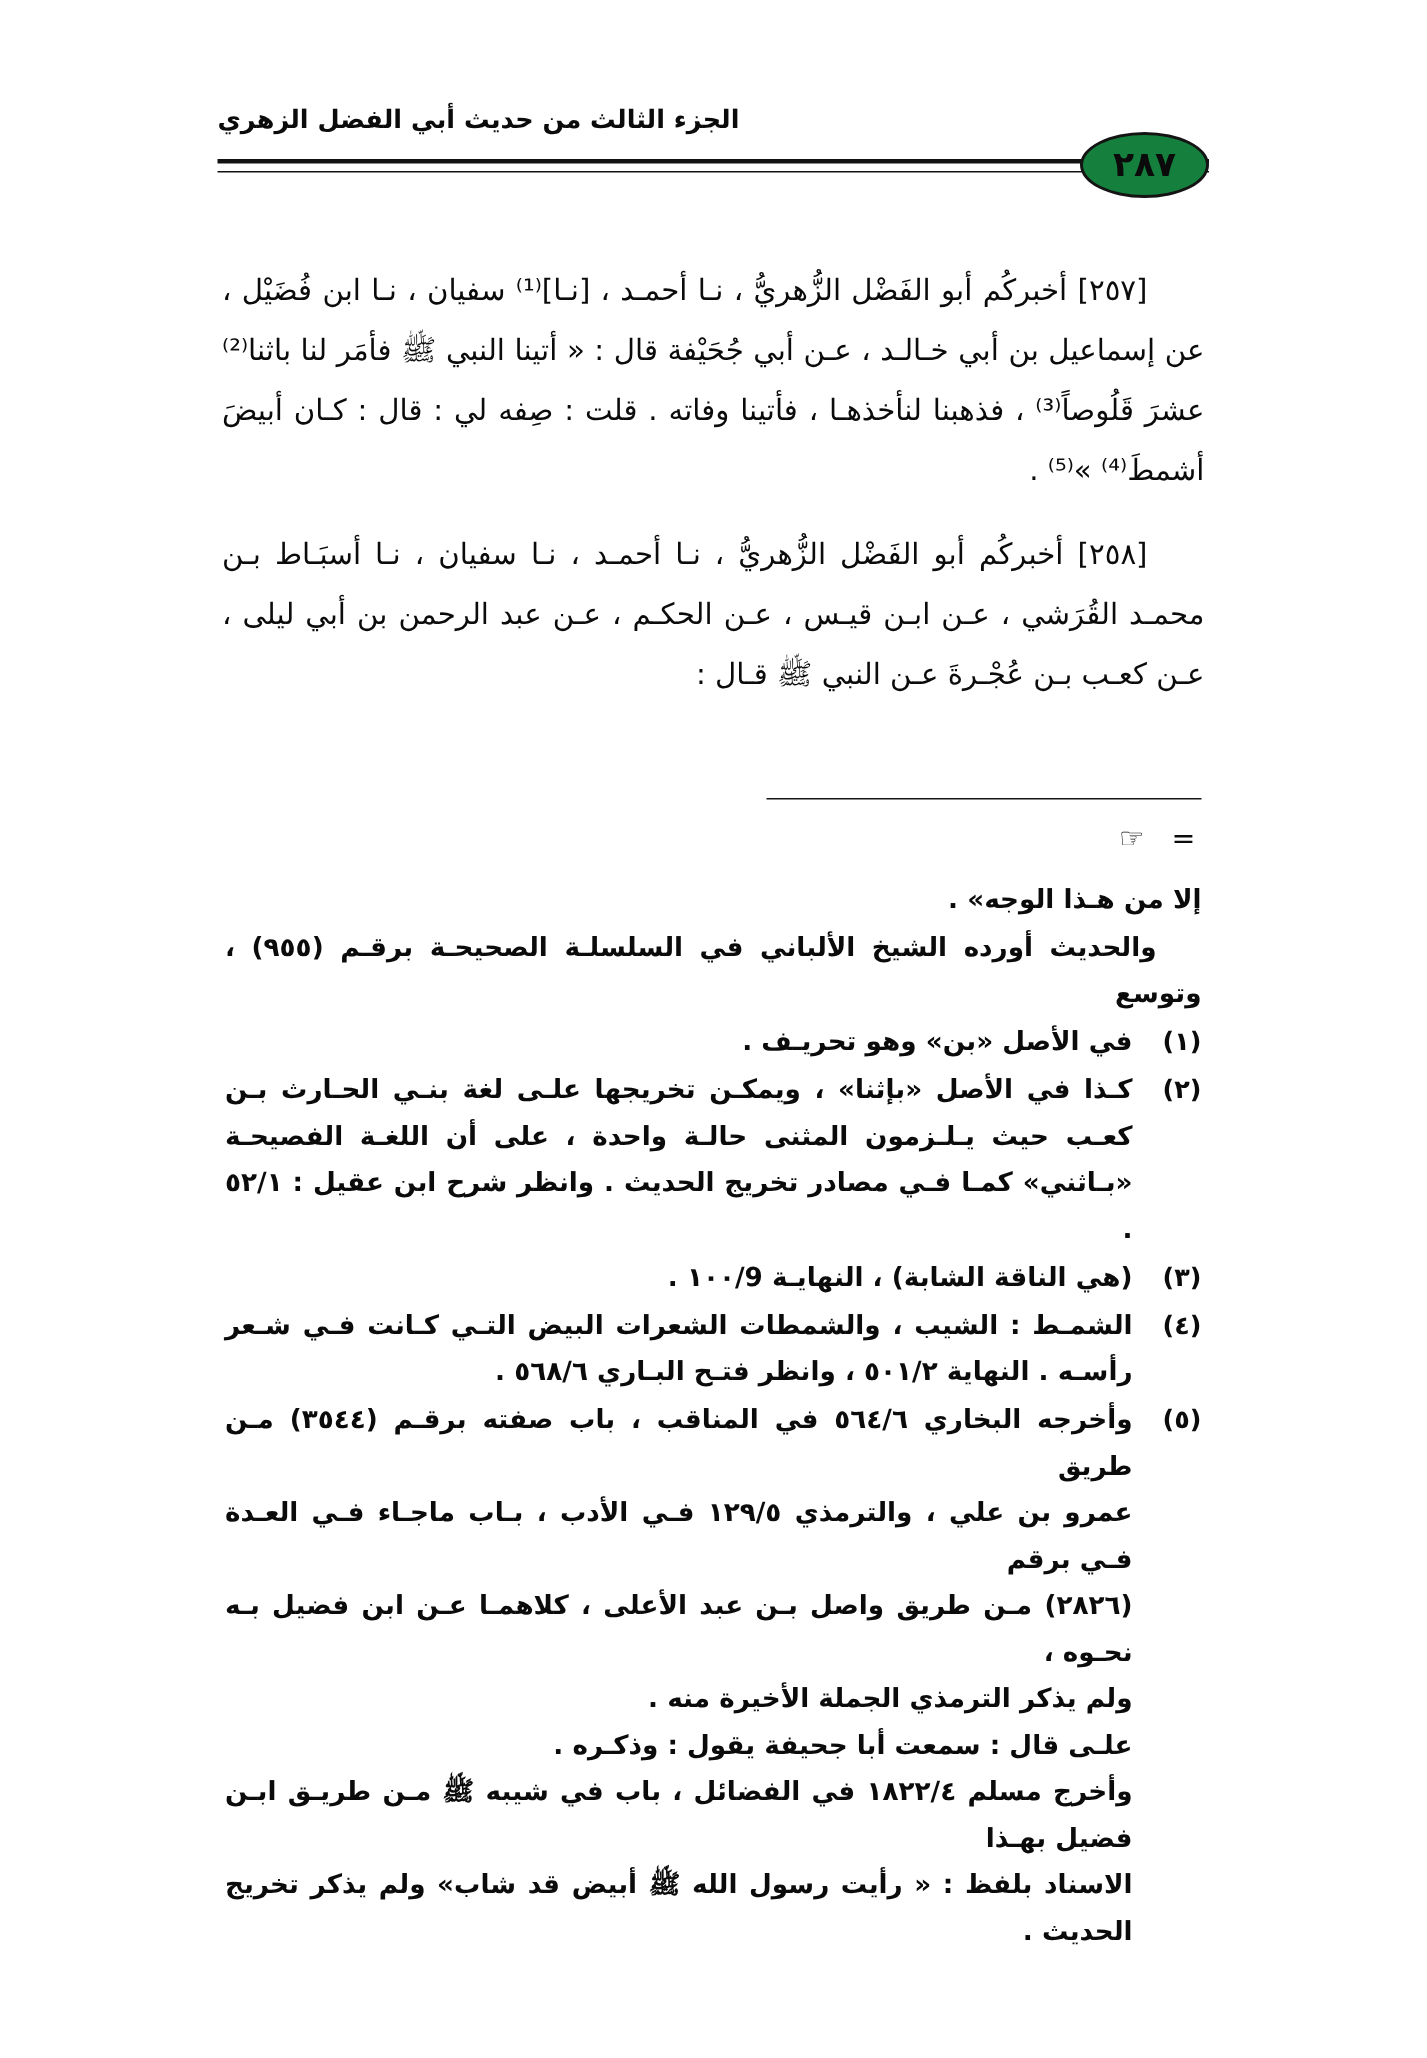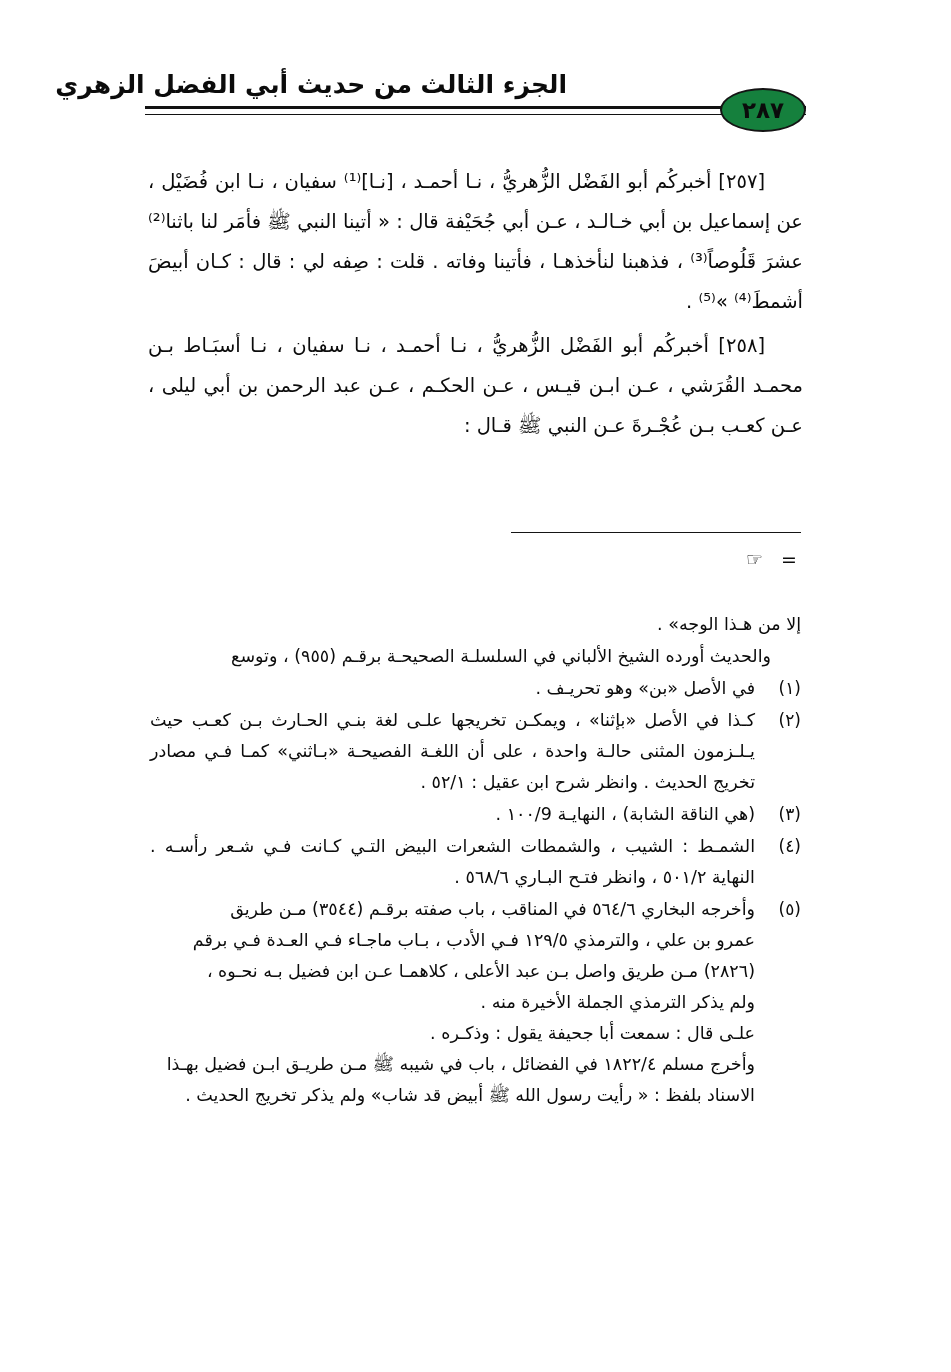--- a/index.html
+++ b/index.html
@@ -42,25 +42,25 @@
     content: "";
     position: absolute;
     top: 5px;
     right: 0;
     left: 0;
     border-top: 1px solid #121212;
   }
   .header-title {
     position: absolute;
     top: -8px;
-    right: 239px;
+    right: 268px;
     left: 0;
     text-align: left;
     font-family: "DejaVu Sans", "Liberation Sans", sans-serif;
-    font-size: 25px;
+    font-size: 17px;
     font-weight: bold;
     letter-spacing: -1px;
     color: #0b0b0b;
     white-space: nowrap;
   }
   .page-number-badge {
     position: absolute;
     top: 10px;
     right: 0;
     width: 86px;
@@ -85,21 +85,21 @@
     position: absolute;
     top: 158px;
     right: 148px;
     left: 148px;
     font-size: 19.5px;
     line-height: 40px;
     text-align: justify;
     text-justify: inter-word;
   }
   .para {
-    margin: 4px 0 4px 0;
+    margin: 16px 0 4px 0;
     text-indent: 0;
   }
   .para.indented {
     text-indent: 38px;
   }
 
   
   .footnote-rule {
     position: absolute;
     top: 532px;
@@ -112,26 +112,27 @@
     top: 548px;
     right: 148px;
     font-size: 19px;
     letter-spacing: 6px;
     direction: rtl;
   }
 
   
   .footnotes {
     position: absolute;
-    top: 609px;
+    top: 585px;
     right: 150px;
     left: 150px;
     font-size: 17.5px;
     line-height: 31px;
     text-align: justify;
+    font-weight: bold;
   }
   .fn {
     display: flex;
     flex-direction: row;
     margin-bottom: 1px;
   }
   .fn-marker {
     flex: 0 0 auto;
     width: 40px;
     text-align: right;

